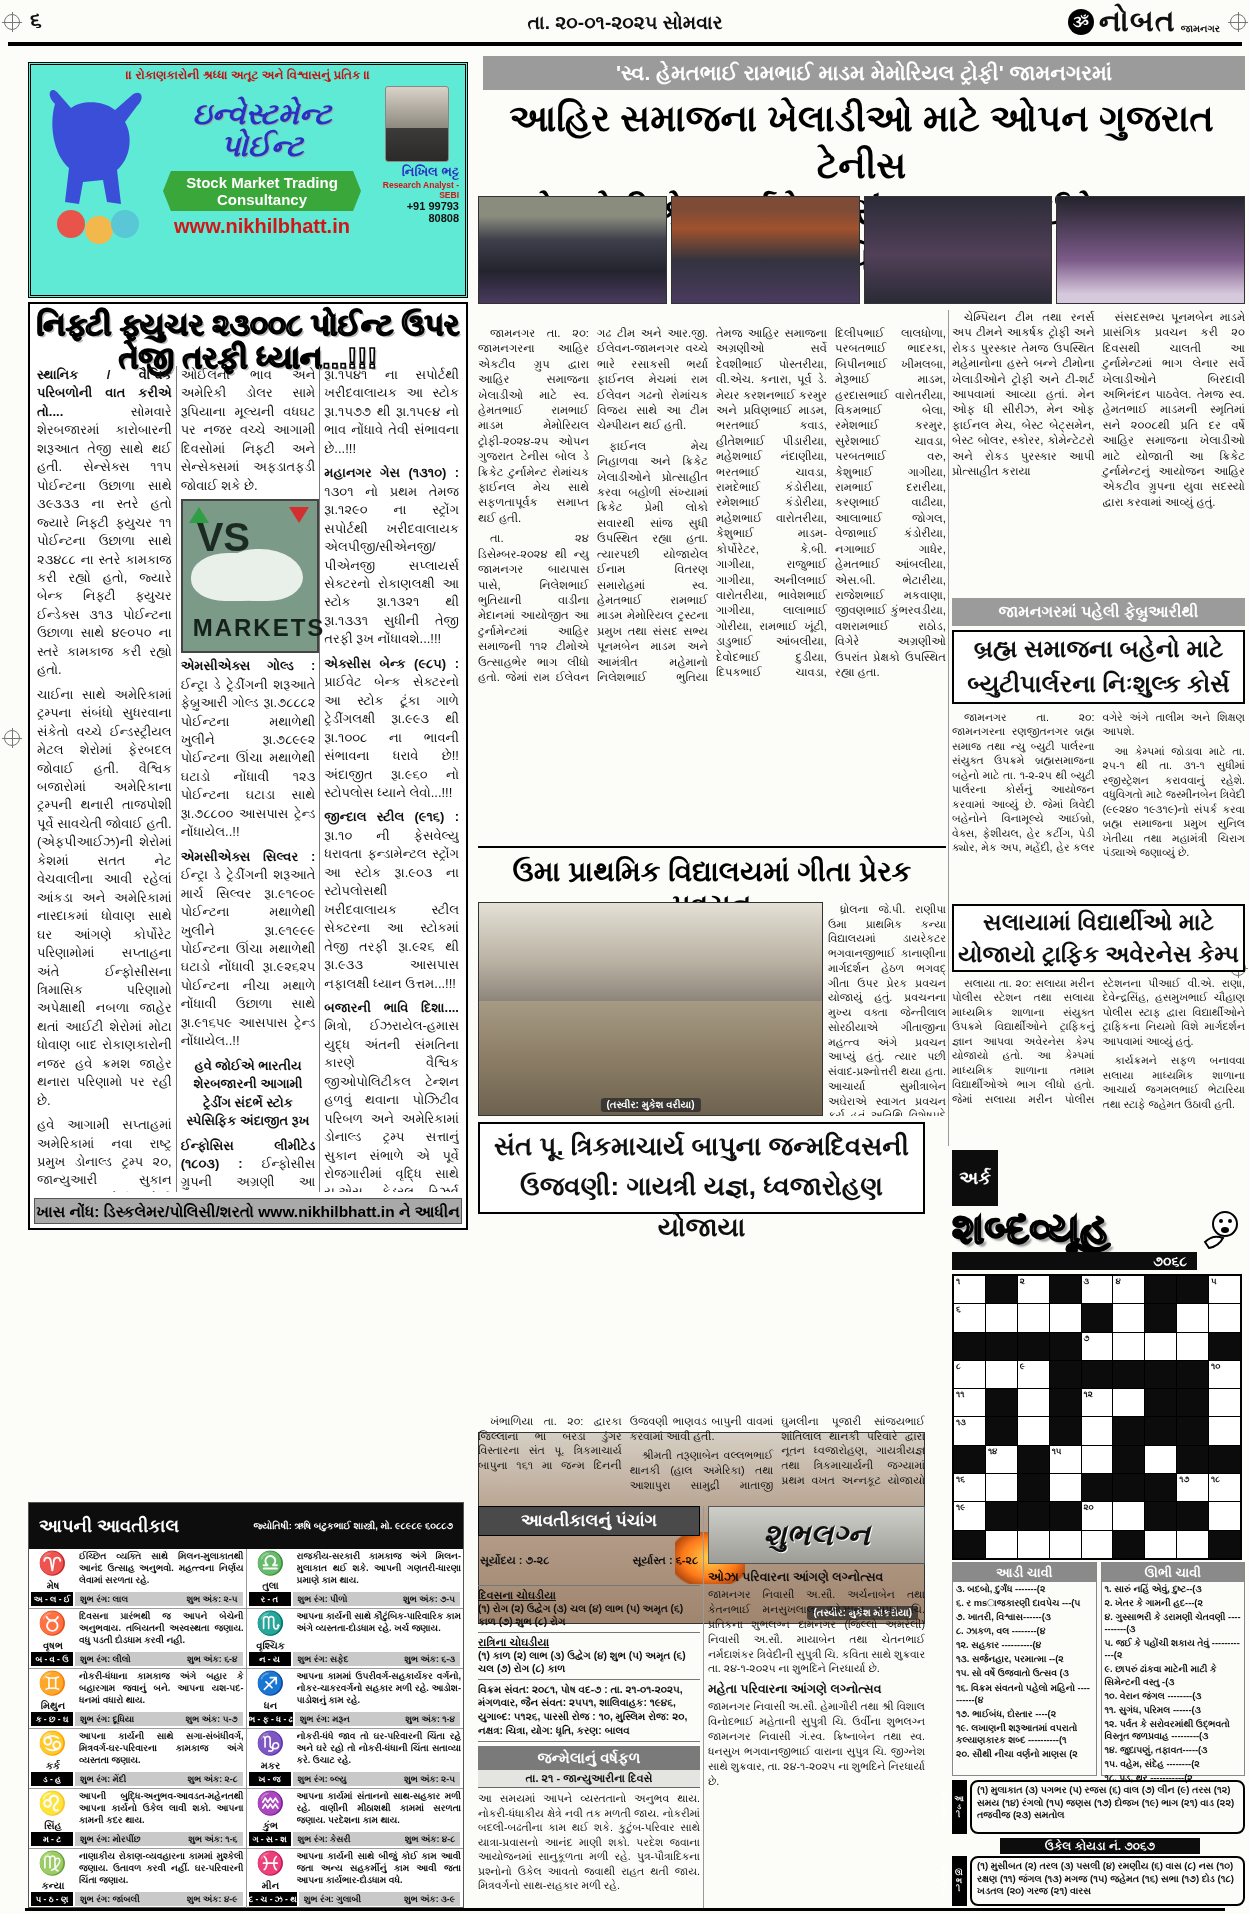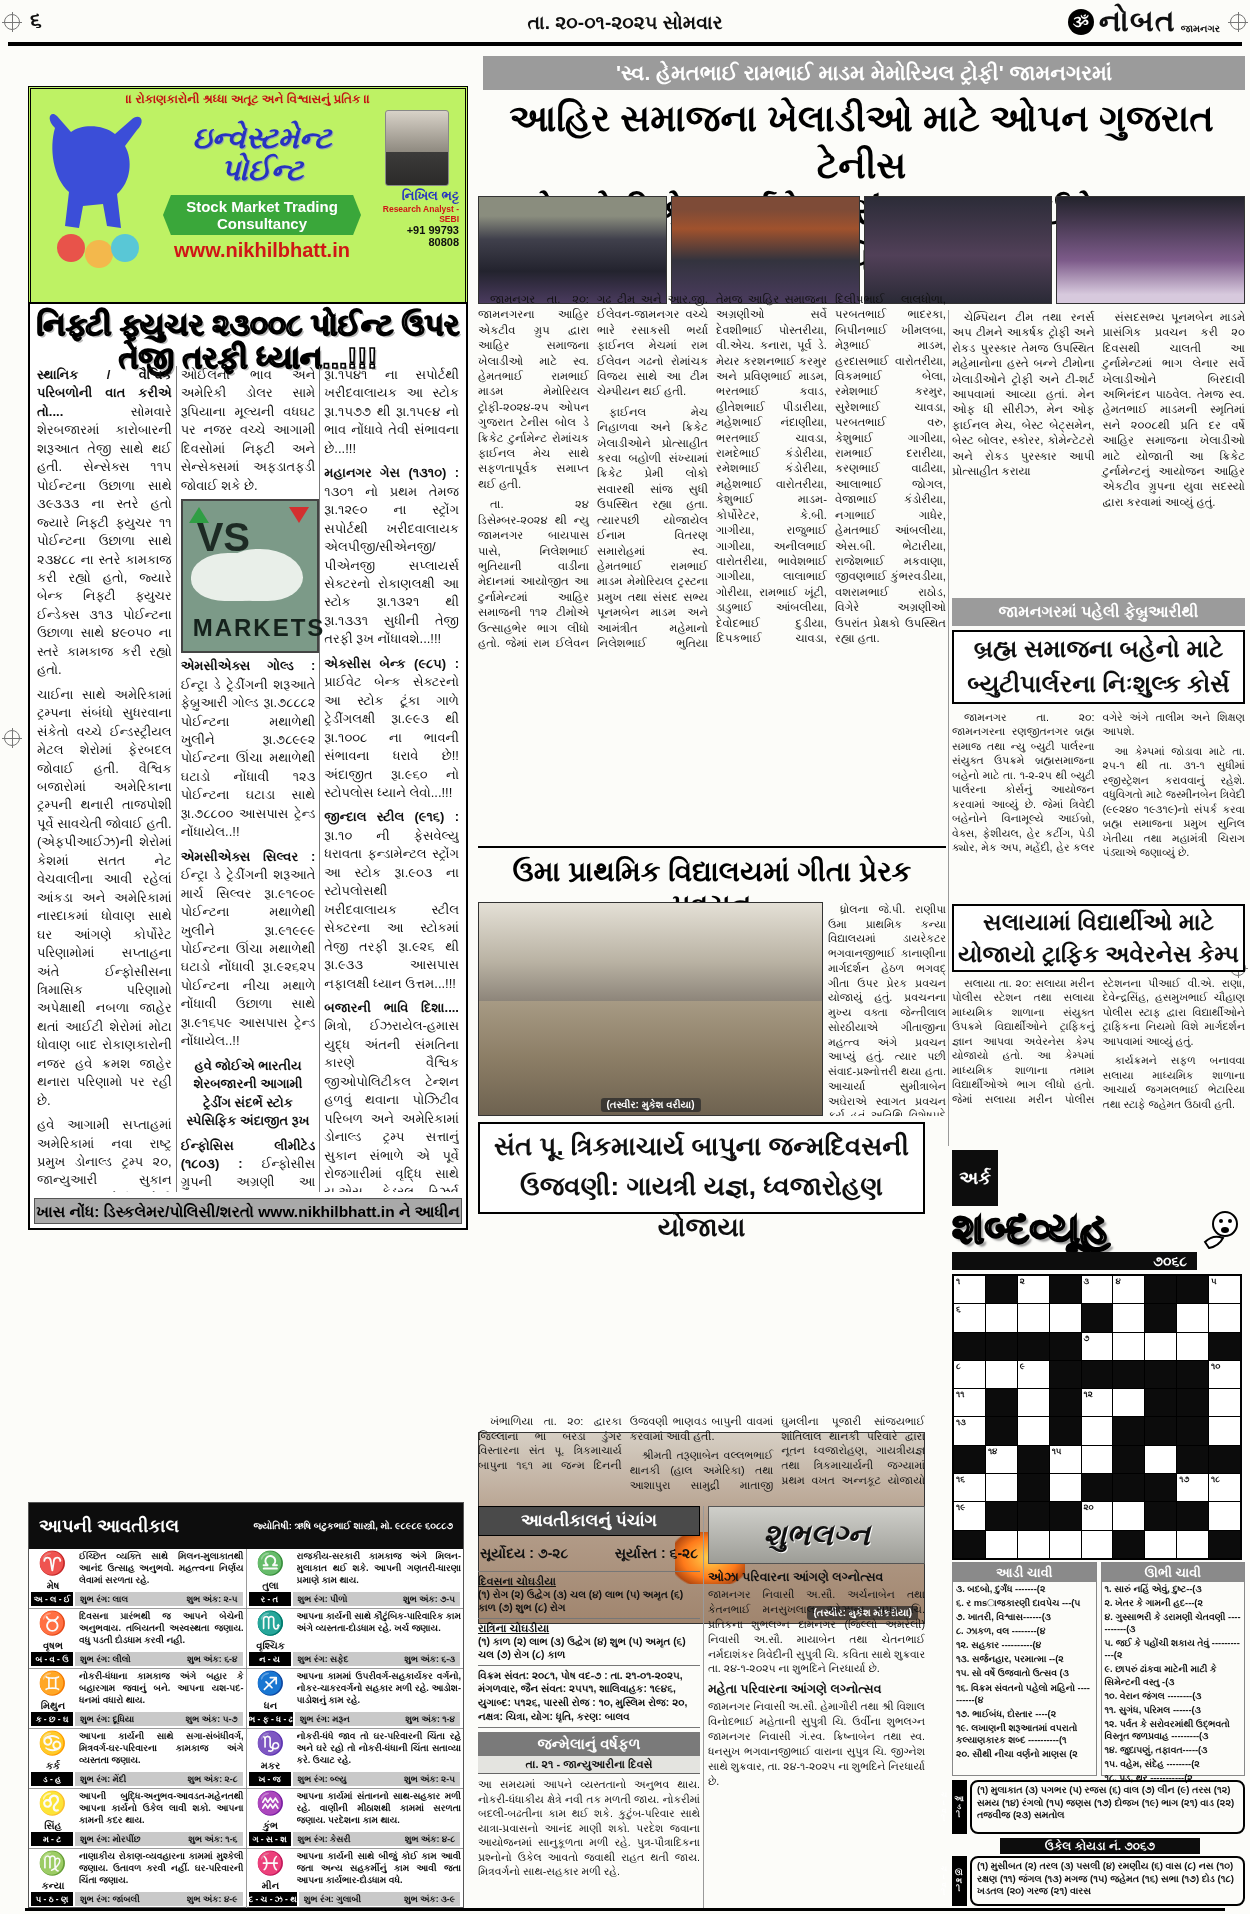--- a/index.html
+++ b/index.html
@@ -4,21 +4,21 @@
 <style>
   html,body{margin:0;padding:0;background:#d8d8d4;}
   .page{position:relative;width:1250px;height:1914px;background:#fcfcf9;font-family:"Liberation Sans",sans-serif;color:#101010;overflow:hidden;margin:0 auto;}
   .abs{position:absolute;box-sizing:border-box;}
   .hdr-rule{border-top:3px solid #000;border-bottom:1px solid #000;height:3px;}
   .masthead{display:flex;align-items:center;gap:5px;}
   .m-circ{width:26px;height:26px;border-radius:50%;background:#000;color:#fff;display:flex;align-items:center;justify-content:center;font-size:15px;font-weight:bold;}
   .m-title{font-size:30px;font-weight:900;letter-spacing:1px;}
   .m-sub{font-size:10px;font-weight:bold;align-self:flex-end;margin-bottom:4px;}
   
-  .ad{border:3px double #000;background:#bef264;padding:3px 6px;margin-top:24px;}
+  .ad{border:3px double #000;background:#5eead4;padding:3px 6px;}
   .ad-slogan{color:#c41212;font-weight:bold;font-size:12px;text-align:center;}
   .ad-flex{display:flex;align-items:stretch;gap:6px;margin-top:2px;}
   .ad-mid{flex:1;text-align:center;}
   .ad-title{color:#2733c0;font-weight:900;font-size:30px;font-style:italic;text-shadow:1px 1px 0 #9aa;line-height:1.05;margin-top:14px;}
   .ad-banner{background:#3aa73a;color:#fff;font-weight:bold;font-size:15px;padding:3px 10px;margin:10px 8px 4px 8px;clip-path:polygon(0 50%,4% 0,96% 0,100% 50%,96% 100%,4% 100%);}
   .ad-url{color:#d01616;font-weight:900;font-size:20px;}
   .ad-person{width:84px;text-align:right;font-weight:bold;}
   .ad-photo{width:62px;height:74px;margin:2px auto;background:linear-gradient(180deg,#d8d2c8,#8f8a80 55%,#3c3b3a 56%,#2b2a29);border:1px solid #888;border-radius:3px;}
   .ad-name{color:#2733c0;font-size:13px;}
   .ad-role{color:#d01616;font-size:8.5px;}
@@ -42,21 +42,21 @@
   
   .kicker{background:#9b9b9b;color:#fff;font-weight:900;text-align:center;}
   .bighead{font-weight:900;text-align:center;color:#000;}
   .photo{position:relative;border:1px solid #333;overflow:hidden;}
   .pcap{position:absolute;bottom:3px;right:6px;background:rgba(40,40,40,.75);color:#fff;font-size:10px;font-weight:bold;padding:1px 6px;border-radius:3px;}
   .coltext{font-size:11.5px;line-height:1.34;text-align:justify;overflow:hidden;}
   .coltext p{margin:0 0 5px 0;text-indent:12px;}
   .boxhead{border:2px solid #000;background:#fff;font-weight:900;text-align:center;}
   
   .pan-hdr{background:#4a4a4a;color:#fff;font-weight:900;font-size:17px;text-align:center;line-height:28px;border:1px solid #000;}
-  .pan-row{display:flex;justify-content:space-between;font-weight:bold;font-size:14px;border-bottom:1px solid #777;padding:9px 2px;}
+  .pan-row{display:flex;justify-content:space-between;font-weight:bold;font-size:11px;border-bottom:1px solid #777;padding:18px 2px;}
   .pan-lbl{font-weight:900;font-size:11px;text-decoration:underline;margin-top:3px;}
   .pan-val{font-weight:bold;font-size:10.3px;line-height:1.3;border-bottom:1px solid #777;padding-bottom:3px;}
   .pan-sanvat{font-weight:bold;font-size:10.3px;line-height:1.35;padding:3px 0;border-bottom:1px solid #777;}
   .vf-hdr{background:#7a7a7a;color:#fff;font-weight:900;font-size:15px;text-align:center;line-height:24px;margin-top:4px;}
   .vf-date{font-weight:900;font-size:11px;text-align:center;border-bottom:1px solid #666;padding:2px 0;background:#e4e4e0;}
   .vf-body{font-size:10.8px;line-height:1.35;text-align:justify;padding-top:3px;}
   .vf-rashi{border:1px solid #555;background:#ddd;font-weight:900;font-size:9.6px;text-align:center;line-height:16px;}
   
   .sl-banner{height:56px;background:linear-gradient(180deg,#cfcfca,#9d9d97);display:flex;align-items:center;justify-content:center;border:1px solid #555;}
   .sl-banner span{font-size:30px;font-weight:900;font-style:italic;color:#101010;text-shadow:1px 1px 0 #fff;}
@@ -177,21 +177,21 @@
   <div class="abs bighead" style="left:478px;top:96px;width:767px;font-size:37px;line-height:1.26;">
     <div>આહિર સમાજના ખેલાડીઓ માટે ઓપન ગુજરાત ટેનીસ</div>
     <div>બોલ ડે ક્રિકેટ ટુર્નામેન્ટ સંપન્ન: રામ ઈલેવન-ગઢ ચેમ્પિયન</div>
   </div>
   <div class="abs" style="left:478px;top:196px;width:767px;height:108px;display:flex;gap:4px;">
     <div class="photo" style="flex:1;background:linear-gradient(180deg,#8a8d7e 18%,#40404c 40%,#23232e 70%,#4a3b5e);"></div>
     <div class="photo" style="flex:1;background:linear-gradient(180deg,#7e4b37 12%,#a0522d 30%,#33333e 60%,#4a3b5e);"></div>
     <div class="photo" style="flex:1;background:linear-gradient(180deg,#2c2c38,#514058 55%,#2a2a36);"></div>
     <div class="photo" style="flex:1;background:linear-gradient(180deg,#23232c,#7d5b8a 60%,#d7c9dd 92%);"></div>
   </div>
-  <div class="abs coltext" style="left:478px;top:292px;width:468px;height:534px;column-count:4;column-gap:8px;">
+  <div class="abs coltext" style="left:478px;top:326px;width:468px;height:534px;column-count:4;column-gap:8px;">
     <p>જામનગર તા. ૨૦: જામનગરના આહિર એકટીવ ગ્રુપ દ્વારા આહિર સમાજના ખેલાડીઓ માટે સ્વ. હેમતભાઈ રામભાઈ માડમ મેમોરિયલ ટ્રોફી-૨૦૨૪-૨૫ ઓપન ગુજરાત ટેનીસ બોલ ડે ક્રિકેટ ટુર્નામેન્ટ રોમાંચક ફાઈનલ મેચ સાથે સફળતાપૂર્વક સમાપ્ત થઈ હતી.</p>
     <p>તા. ૨૪ ડિસેમ્બર-૨૦૨૪ થી ન્યુ જામનગર બાયપાસ પાસે, નિલેશભાઈ ભુતિયાની વાડીના મેદાનમાં આયોજીત આ ટુર્નામેન્ટમાં આહિર સમાજની ૧૧૨ ટીમોએ ઉત્સાહભેર ભાગ લીધો હતો. જેમાં રામ ઈલેવન ગઢ ટીમ અને આર.જી. ઈલેવન-જામનગર વચ્ચે ભારે રસાકસી ભર્યા ફાઈનલ મેચમાં રામ ઈલેવન ગઢનો રોમાંચક વિજય સાથે આ ટીમ ચેમ્પીયન થઈ હતી.</p>
     <p>ફાઈનલ મેચ નિહાળવા અને ક્રિકેટ ખેલાડીઓને પ્રોત્સાહીત કરવા બહોળી સંખ્યામાં ક્રિકેટ પ્રેમી લોકો સવારથી સાંજ સુધી ઉપસ્થિત રહ્યા હતા. ત્યારપછી યોજાયેલ ઈનામ વિતરણ સમારોહમાં સ્વ. હેમતભાઈ રામભાઈ માડમ મેમોરિયલ ટ્રસ્ટના પ્રમુખ તથા સંસદ સભ્ય પૂનમબેન માડમ અને આમંત્રીત મહેમાનો નિલેશભાઈ ભુતિયા તેમજ આહિર સમાજના અગ્રણીઓ સર્વે દેવશીભાઈ પોસ્તરીયા, વી.એચ. કનારા, પૂર્વ ડે. મેયર કરશનભાઈ કરમુર અને પ્રવિણભાઈ માડમ, ભરતભાઈ કવાડ, હીતેશભાઈ પીડારીયા, મહેશભાઈ નંદાણીયા, ભરતભાઈ ચાવડા, રામદેભાઈ કંડોરીયા, રમેશભાઈ કંડોરીયા, મહેશભાઈ વારોતરીયા, કેશુભાઈ માડમ-કોર્પોરેટર, કે.બી. ગાગીયા, રાજુભાઈ ગાગીયા, અનીલભાઈ વારોતરીયા, ભાવેશભાઈ ગાગીયા, લાલાભાઈ ગોરીયા, રામભાઈ ખૂંટી, ડાડુભાઈ આંબલીયા, દેવોદભાઈ દુડીયા, દિપકભાઈ ચાવડા, દિલીપભાઈ લાલધોળા, પરબતભાઈ ભાદરકા, બિપીનભાઈ ખીમલબા, મેરૂભાઈ માડમ, હરદાસભાઈ વારોતરીયા, વિકમભાઈ બેલા, રમેશભાઈ કરમુર, સુરેશભાઈ ચાવડા, પરબતભાઈ વરુ, કેશુભાઈ ગાગીયા, રામભાઈ દરારીયા, કરણભાઈ વાઢીયા, આલાભાઈ જોગલ, વેજાભાઈ કંડોરીયા, નગાભાઈ ગાધેર, હેમતભાઈ આંબલીયા, એસ.બી. ભેટારીયા, રાજેશભાઈ મકવાણા, જીવણભાઈ કુંભરવડીયા, વશરામભાઈ રાઠોડ, વિગેરે અગ્રણીઓ ઉપરાંત પ્રેક્ષકો ઉપસ્થિત રહ્યા હતા.</p>
   </div>
   <div class="abs coltext" style="left:952px;top:310px;width:293px;height:282px;column-count:2;column-gap:8px;">
     <p>ચેમ્પિયન ટીમ તથા રનર્સ અપ ટીમને આકર્ષક ટ્રોફી અને રોકડ પુરસ્કાર તેમજ ઉપસ્થિત મહેમાનોના હસ્તે બન્ને ટીમોના ખેલાડીઓને ટ્રોફી અને ટી-શર્ટ આપવામાં આવ્યા હતાં. મેન ઓફ ધી સીરીઝ, મેન ઓફ ફાઈનલ મેચ, બેસ્ટ બેટ્સમેન, બેસ્ટ બોલર, સ્કોરર, કોમેન્ટેટરો અને રોકડ પુરસ્કાર આપી પ્રોત્સાહીત કરાયા</p>
     <p>સંસદસભ્ય પૂનમબેન માડમે પ્રાસંગિક પ્રવચન કરી ૨૦ દિવસથી ચાલતી આ ટુર્નામેન્ટમાં ભાગ લેનાર સર્વે ખેલાડીઓને બિરદાવી અભિનંદન પાઠવેલ. તેમજ સ્વ. હેમતભાઈ માડમની સ્મૃતિમાં સને ૨૦૦૮થી પ્રતિ દર વર્ષે આહિર સમાજના ખેલાડીઓ માટે યોજાતી આ ક્રિકેટ ટુર્નામેન્ટનું આયોજન આહિર એકટીવ ગ્રુપના યુવા સદસ્યો દ્વારા કરવામાં આવ્યું હતું.</p>
   </div>
 
   <div class="abs bighead" style="left:478px;top:846px;width:468px;font-size:28px;border-top:2px solid #000;padding-top:8px;">ઉમા પ્રાથમિક વિદ્યાલયમાં ગીતા પ્રેરક પ્રવચન</div>

